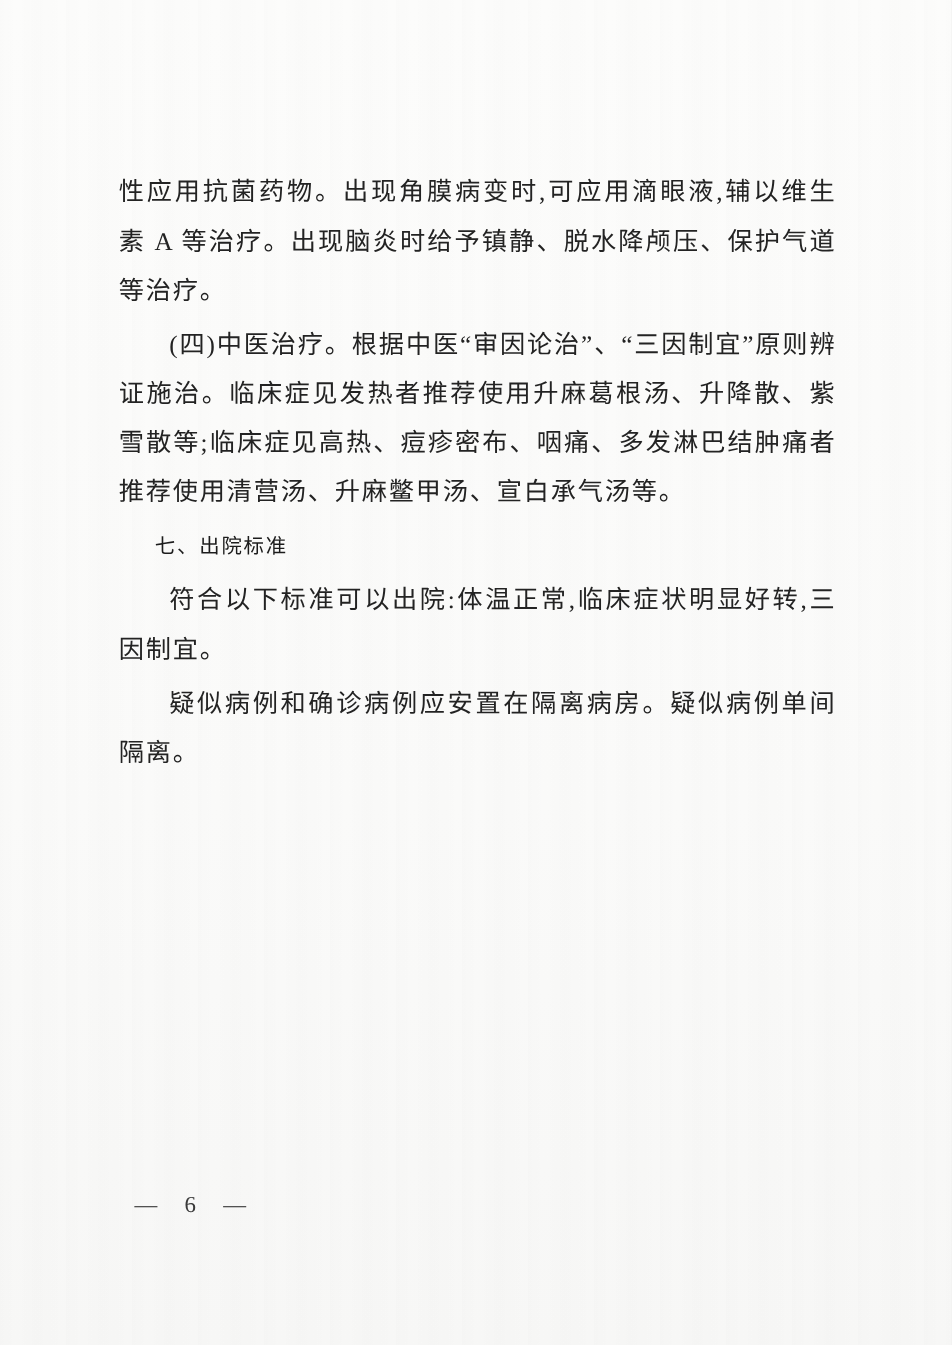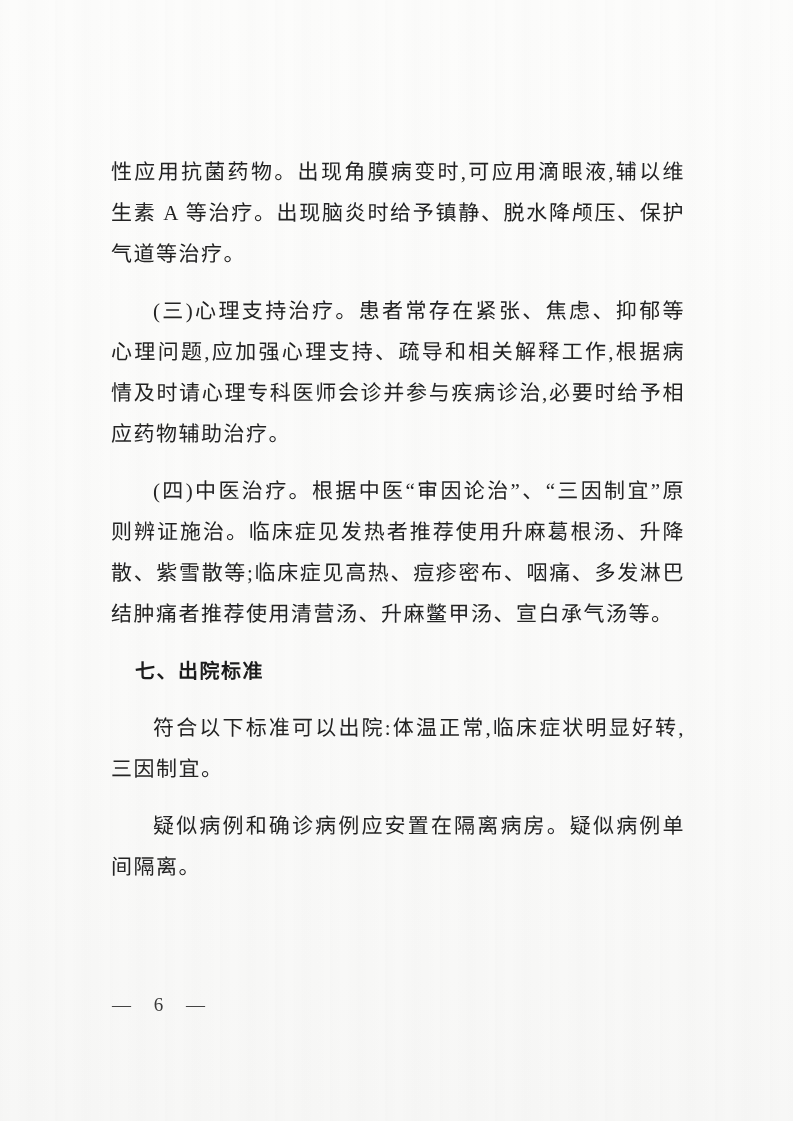--- a/index.html
+++ b/index.html
@@ -26,32 +26,32 @@
     top: 136px;
     width: 606px;
     color: #232323;
     font-family: "Liberation Serif", "DejaVu Serif", serif;
     font-size: 21px;
     line-height: 41px;
     letter-spacing: 1.5px;
     text-align: justify;
   }
   .para {
-    margin: 16px;
+    margin: 4px;
     text-indent: 0;
   }
   .para.indent {
     text-indent: 2em;
   }
   .heading {
     margin: 0;
     text-indent: 2em;
     font-family: "Liberation Sans", "DejaVu Sans", sans-serif;
-    font-weight: 700;
-    font-size: 20px;
+    font-weight: 400;
+    font-size: 17px;
     line-height: 41px;
     letter-spacing: 1.5px;
     color: #1c1c1c;
   }
   .footer-pagenum {
     position: absolute;
     left: 112px;
     top: 994px;
     font-family: "Liberation Serif", "DejaVu Serif", serif;
     font-size: 19px;
@@ -62,21 +62,20 @@
 </style>
 </head>
 <body>
 
 <div class="page">
 
   <main class="content">
 
     <p class="para">性应用抗菌药物。出现角膜病变时,可应用滴眼液,辅以维生素 A 等治疗。出现脑炎时给予镇静、脱水降颅压、保护气道等治疗。</p>
 
-    <p class="para indent">(三)心理支持治疗。患者常存在紧张、焦虑、抑郁等心理问题,应加强心理支持、疏导和相关解释工作,根据病情及时请心理专科医师会诊并参与疾病诊治,必要时给予相应药物辅助治疗。</p>
 
     <p class="para indent">(四)中医治疗。根据中医“审因论治”、“三因制宜”原则辨证施治。临床症见发热者推荐使用升麻葛根汤、升降散、紫雪散等;临床症见高热、痘疹密布、咽痛、多发淋巴结肿痛者推荐使用清营汤、升麻鳖甲汤、宣白承气汤等。</p>
 
     <h2 class="heading">七、出院标准</h2>
 
     <p class="para indent">符合以下标准可以出院:体温正常,临床症状明显好转,三因制宜。</p>
 
 
     <p class="para indent">疑似病例和确诊病例应安置在隔离病房。疑似病例单间隔离。</p>
 

